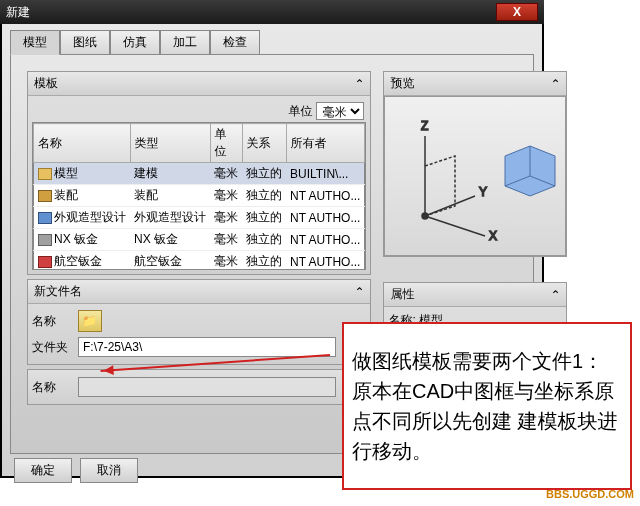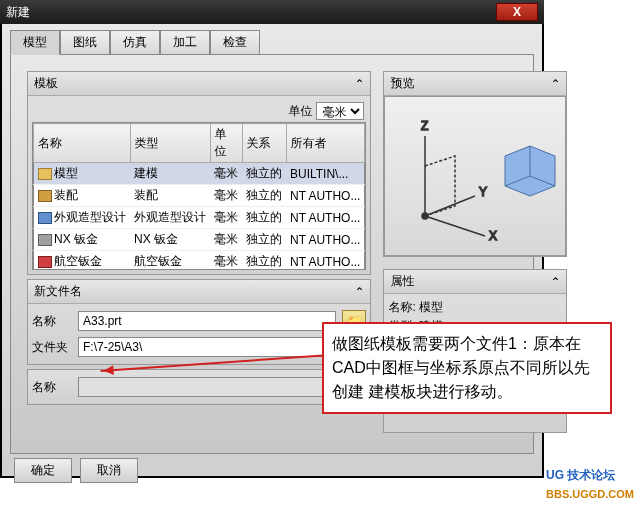--- a/index.html
+++ b/index.html
@@ -7,21 +7,21 @@
 .win{width:544px;height:478px;background:#000;position:relative}
 .titlebar{height:24px;background:linear-gradient(#3a3a3a,#1a1a1a);display:flex;align-items:center;padding:0 6px;color:#fff}
 .titlebar .t{flex:1}
 .closebtn{width:42px;height:18px;background:linear-gradient(#d04030,#a02010);border:1px solid #600;display:flex;align-items:center;justify-content:center;color:#fff;font-weight:bold;cursor:pointer}
 .body{position:absolute;top:24px;left:2px;right:2px;bottom:2px;background:linear-gradient(#e8e8e8,#d0d0d0);padding:4px}
 .tabs{display:flex;gap:0;padding:2px 4px 0 4px}
 .tab{padding:3px 12px;background:linear-gradient(#f0f0f0,#d8d8d8);border:1px solid #888;border-bottom:none;cursor:pointer}
 .tab.act{background:#d4d4d4;border-bottom:1px solid #d4d4d4;margin-bottom:-1px}
 .tabbody{border:1px solid #888;margin:0 4px;padding:12px;background:linear-gradient(#e8e8e8,#c8c8c8);height:400px;display:flex;gap:4px}
 .left{width:396px;display:flex;flex-direction:column;padding:4px}
-.right{flex:1;display:flex;flex-direction:column;padding:4px;gap:8px}
+.right{flex:1;display:flex;flex-direction:column;padding:4px;gap:21px}
 .grp{border:1px solid #999;background:linear-gradient(#e0e0e0,#d0d0d0);margin-bottom:4px}
 .grphdr{padding:3px 6px;background:linear-gradient(#e8e8e8,#d0d0d0);border-bottom:1px solid #aaa;display:flex;align-items:center}
 .grphdr .arrow{margin-left:auto;cursor:pointer}
 .grpbody{padding:4px}
 .unitrow{display:flex;justify-content:flex-end;align-items:center;gap:4px;padding:2px}
 select{border:1px solid #888;background:#fff;padding:1px;height:18px;font-size:12px}
 .tbl{width:100%;border-collapse:collapse;background:#fff;border:1px solid #888}
 .tbl th{background:linear-gradient(#f4f4f4,#dedede);border:1px solid #aaa;padding:2px 4px;text-align:left;font-weight:normal}
 .tbl td{border-bottom:1px solid #eee;padding:2px 4px;white-space:nowrap}
 .tbl tr.sel td{background:#d0d8e8}
@@ -34,21 +34,21 @@
 .i-log{background:#80b060;border:1px solid #507030}
 .field{display:flex;align-items:center;gap:6px;padding:2px 0}
 .field label{width:40px}
 .field input{flex:1;border:1px solid #888;background:#fff;padding:2px 4px;height:20px}
 .fbtn{width:24px;height:22px;background:linear-gradient(#f4e8a0,#e0c860);border:1px solid #a08030;cursor:pointer;display:flex;align-items:center;justify-content:center}
 .preview{border:1px solid #999;height:160px;background:linear-gradient(#f0f0f0,#d8d8d8);display:flex;align-items:center;justify-content:center;position:relative}
 .props{flex:1}
 .proprow{padding:1px 0}
 .btns{display:flex;justify-content:flex-start;gap:8px;padding:4px 8px}
 .btn{padding:3px 16px;background:linear-gradient(#f0f0f0,#d0d0d0);border:1px solid #888;cursor:pointer}
-.callout{position:absolute;right:28px;top:322px;width:290px;border:2px solid #d02020;background:#fff;padding:8px 8px;font-size:16px;line-height:1.5;z-index:20}
+.callout{position:absolute;right:8px;top:322px;width:290px;border:2px solid #d02020;background:#fff;padding:22px 8px;font-size:20px;line-height:1.5;z-index:20}
 .annline{position:absolute;left:100px;top:354px;width:230px;height:2px;background:linear-gradient(90deg,#d02020,#d02020);z-index:19;transform:rotate(-4deg);transform-origin:right center}
 .annline::before{content:"";position:absolute;left:-2px;top:-4px;border:5px solid transparent;border-right:10px solid #d02020}
 .watermark{position:absolute;right:6px;bottom:4px;font-size:16px;font-weight:bold;color:#2060c0}
 .watermark .sm{font-size:11px;color:#d08000;font-weight:bold}
 .tblwrap{height:148px;overflow:hidden;border:1px solid #888}
 </style>
 </head>
 <body>
 
 <div class="win">
@@ -131,21 +131,20 @@
           </div>
         </div>
         <div class="grp">
           <div class="grphdr">
               <span>新文件名</span>
               <span class="arrow">⌃</span>
             </div>
           <div class="grpbody">
             <div class="field">
               <label>名称</label>
-              <input value="A33.prt" style="">
               <div class="fbtn">
                   <span>📁</span>
                 </div>
             </div>
             <div class="field">
               <label>文件夹</label>
               <input value="F:\7-25\A3\" style="">
               <div class="fbtn">
                   <span>📁</span>
                 </div>

